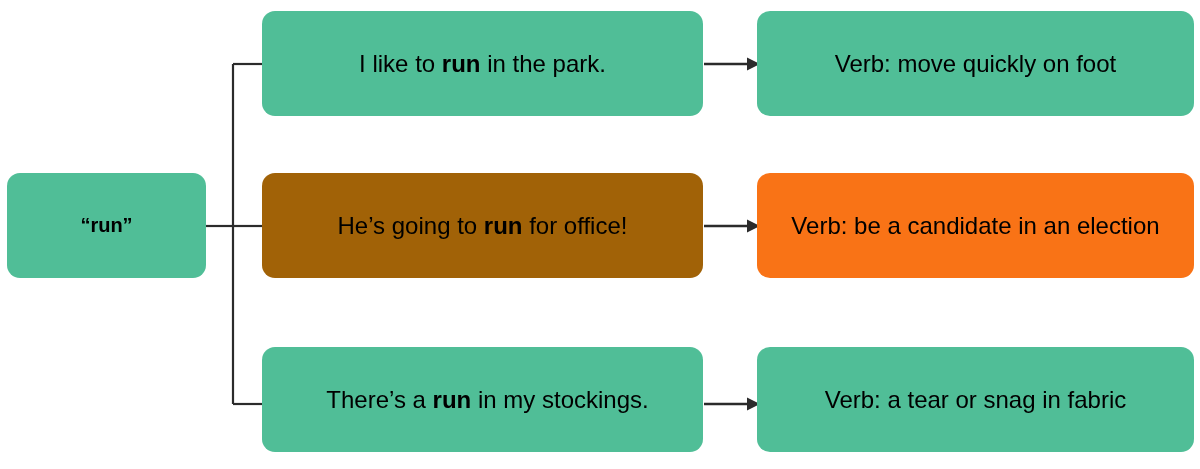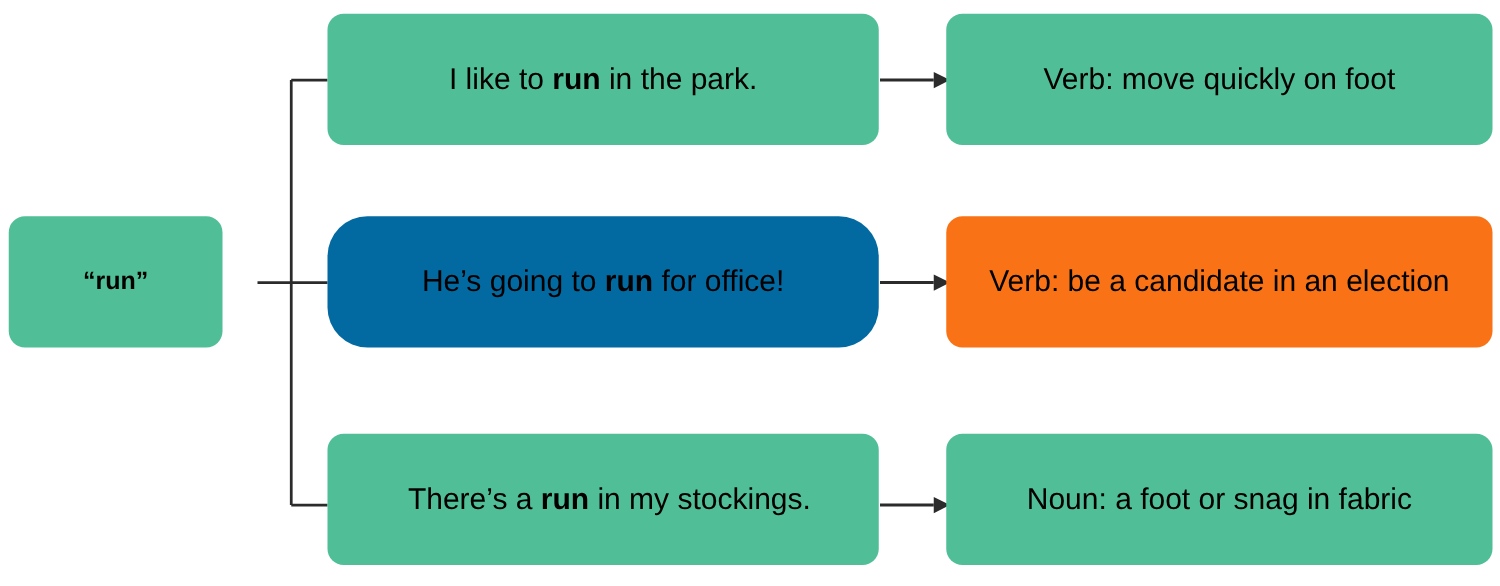--- a/index.html
+++ b/index.html
@@ -27,21 +27,21 @@
     text-align: center;
     color: #000000;
     font-size: 24px;
     line-height: 1.25;
     padding: 4px 14px;
     -webkit-font-smoothing: antialiased;
   }
   .node-root {
     left: 7px;
     top: 173px;
-    width: 171px;
+    width: 199px;
     height: 105px;
     font-weight: bold;
     font-size: 20px;
   }
   .node-sentence {
     left: 262px;
     width: 441px;
     height: 105px;
   }
   .node-sense {
@@ -105,33 +105,33 @@
   </svg>
 
   <div class="node node-root" style="background: rgb(80, 190, 151);">
     <span>“run”</span>
   </div>
 
   <div class="node node-sentence row-1" style="background: rgb(80, 190, 151);">
     <span><span>I like to </span><span class="kw">run</span><span> in the park.</span></span>
   </div>
 
-  <div class="node node-sentence row-2" style="background: #0369a1; border-radius: 32px;">
+  <div class="node node-sentence row-2" style="background: #a16207;">
     <span><span>He’s going to </span><span class="kw">run</span><span> for office!</span></span>
   </div>
 
   <div class="node node-sentence row-3" style="background: rgb(80, 190, 151);">
     <span><span>There’s a </span><span class="kw">run</span><span> in my stockings.</span></span>
   </div>
 
   <div class="node node-sense row-1" style="background: rgb(80, 190, 151);">
     <span>Verb: move quickly on foot</span>
   </div>
 
   <div class="node node-sense row-2" style="background: #f97316;">
     <span>Verb: be a candidate in an election</span>
   </div>
 
   <div class="node node-sense row-3" style="background: rgb(80, 190, 151);">
-    <span>Noun: a foot or snag in fabric</span>
+    <span>Verb: a tear or snag in fabric</span>
   </div>
 
 </div>
 
 </body></html>

